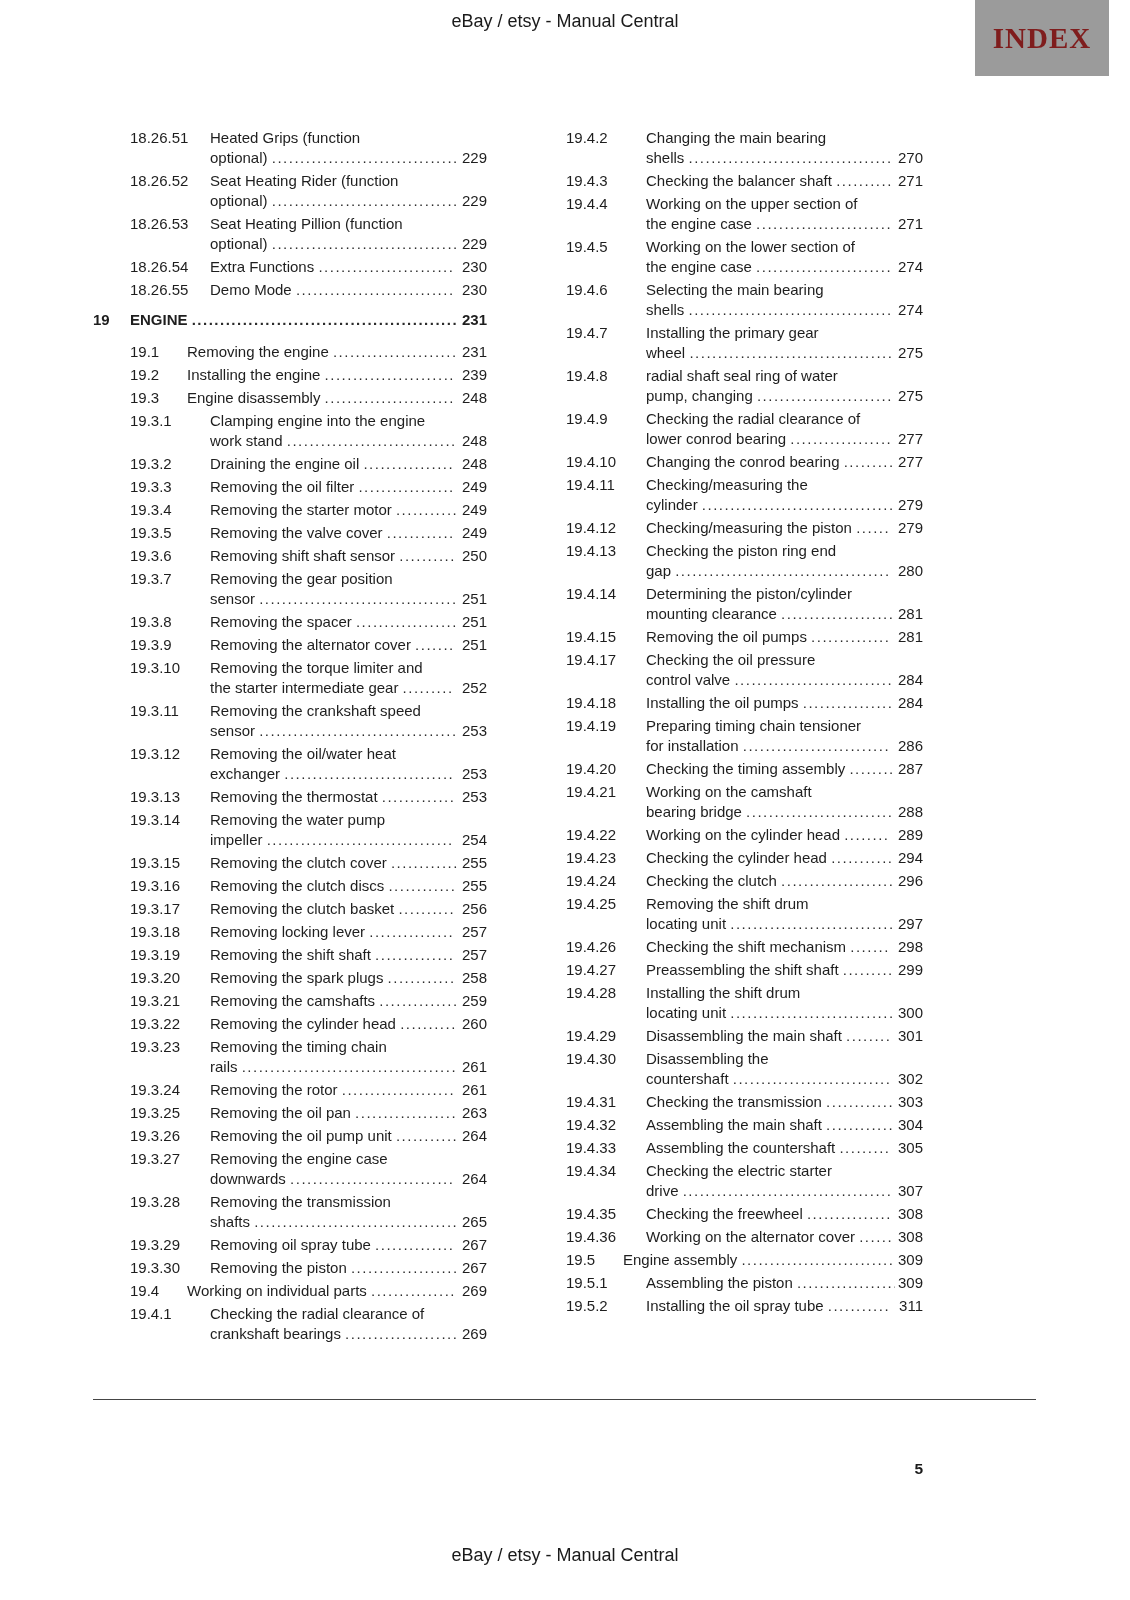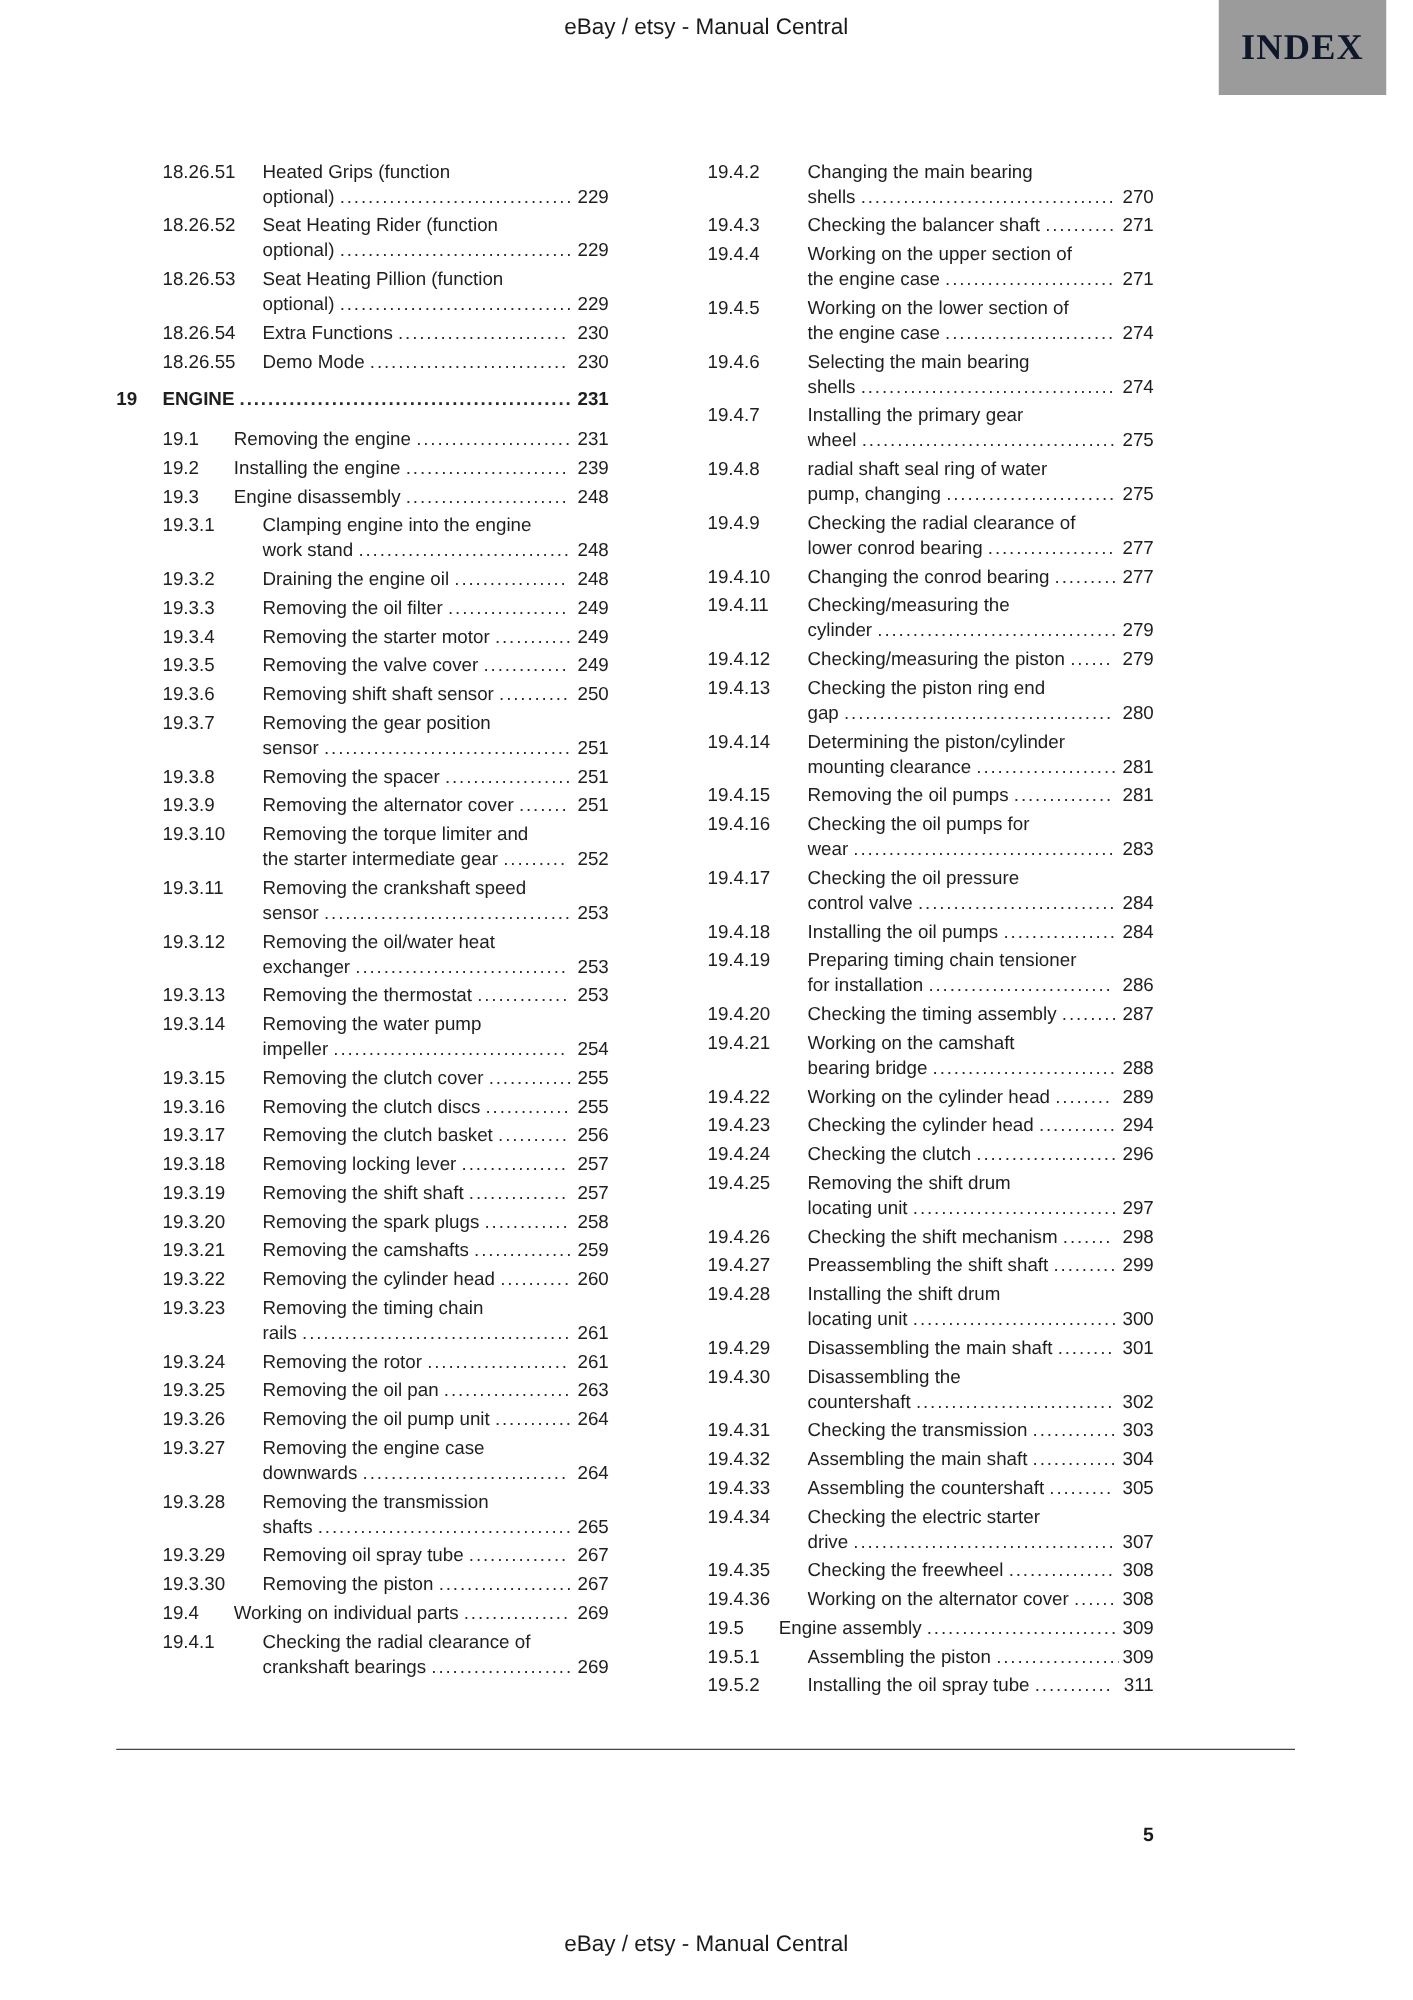--- a/index.html
+++ b/index.html
@@ -29,21 +29,21 @@
     background: #9b9b9b;
     display: flex;
     align-items: center;
     justify-content: center;
   }
   .index-box .index-label {
     font-family: "Liberation Serif", serif;
     font-weight: bold;
     font-size: 29px;
     letter-spacing: 1px;
-    color: #0f172a;
+    color: #7f1d1d;
   }
   .toc {
     position: absolute;
     top: 128px; left: 93px;
     width: 830px;
     display: flex;
     gap: 42px;
   }
   .col { width: 400px; }
   .entry {
@@ -352,25 +352,20 @@
         <div class="entry lvl3">
           <span class="num">19.4.14</span>
           <span class="body"><span class="label">Determining the piston/cylinder
 mounting clearance</span> <span class="dots">....................</span><span class="pg">281</span></span>
         </div>
         <div class="entry lvl3">
           <span class="num">19.4.15</span>
           <span class="body"><span class="label">Removing the oil pumps</span> <span class="dots">..............</span><span class="pg">281</span></span>
         </div>
         <div class="entry lvl3">
-          <span class="num">19.4.16</span>
-          <span class="body"><span class="label">Checking the oil pumps for
-wear</span> <span class="dots">.....................................</span><span class="pg">283</span></span>
-        </div>
-        <div class="entry lvl3">
           <span class="num">19.4.17</span>
           <span class="body"><span class="label">Checking the oil pressure
 control valve</span> <span class="dots">............................</span><span class="pg">284</span></span>
         </div>
         <div class="entry lvl3">
           <span class="num">19.4.18</span>
           <span class="body"><span class="label">Installing the oil pumps</span> <span class="dots">................</span><span class="pg">284</span></span>
         </div>
         <div class="entry lvl3">
           <span class="num">19.4.19</span>

